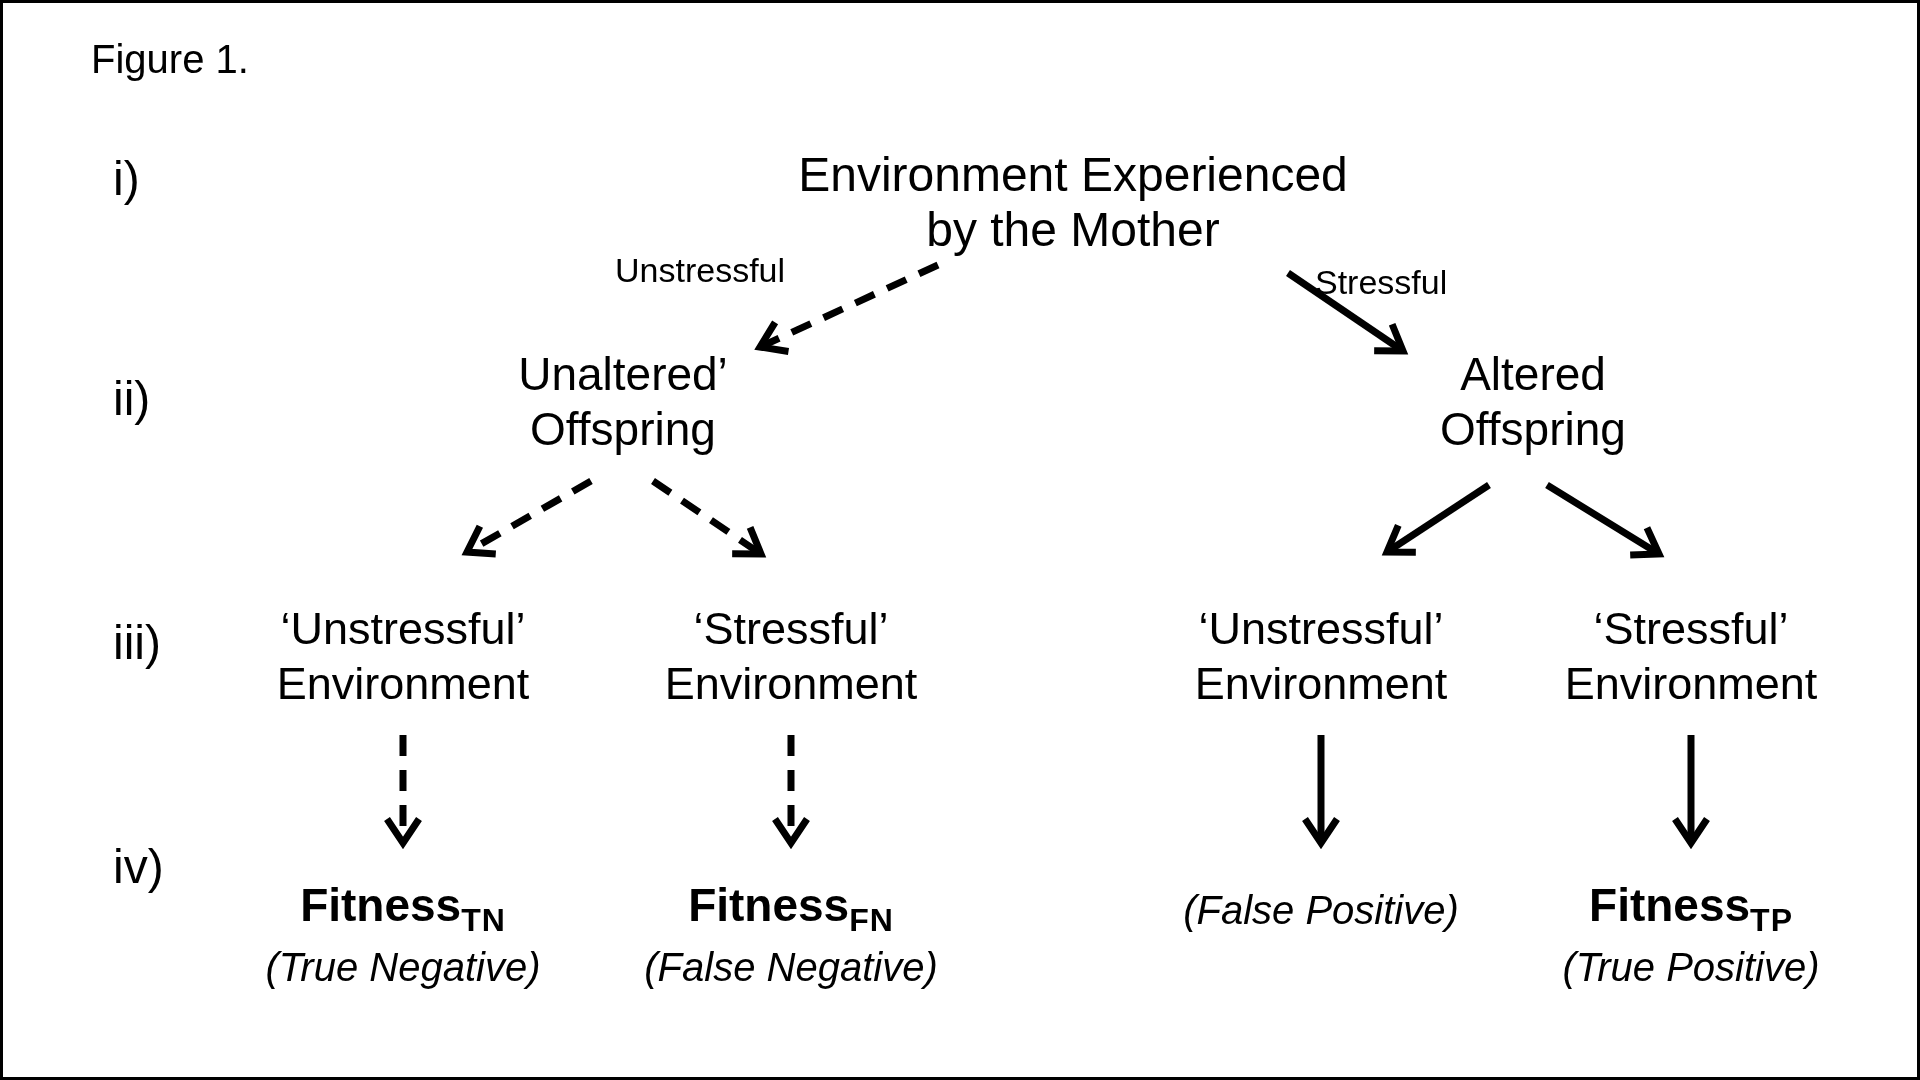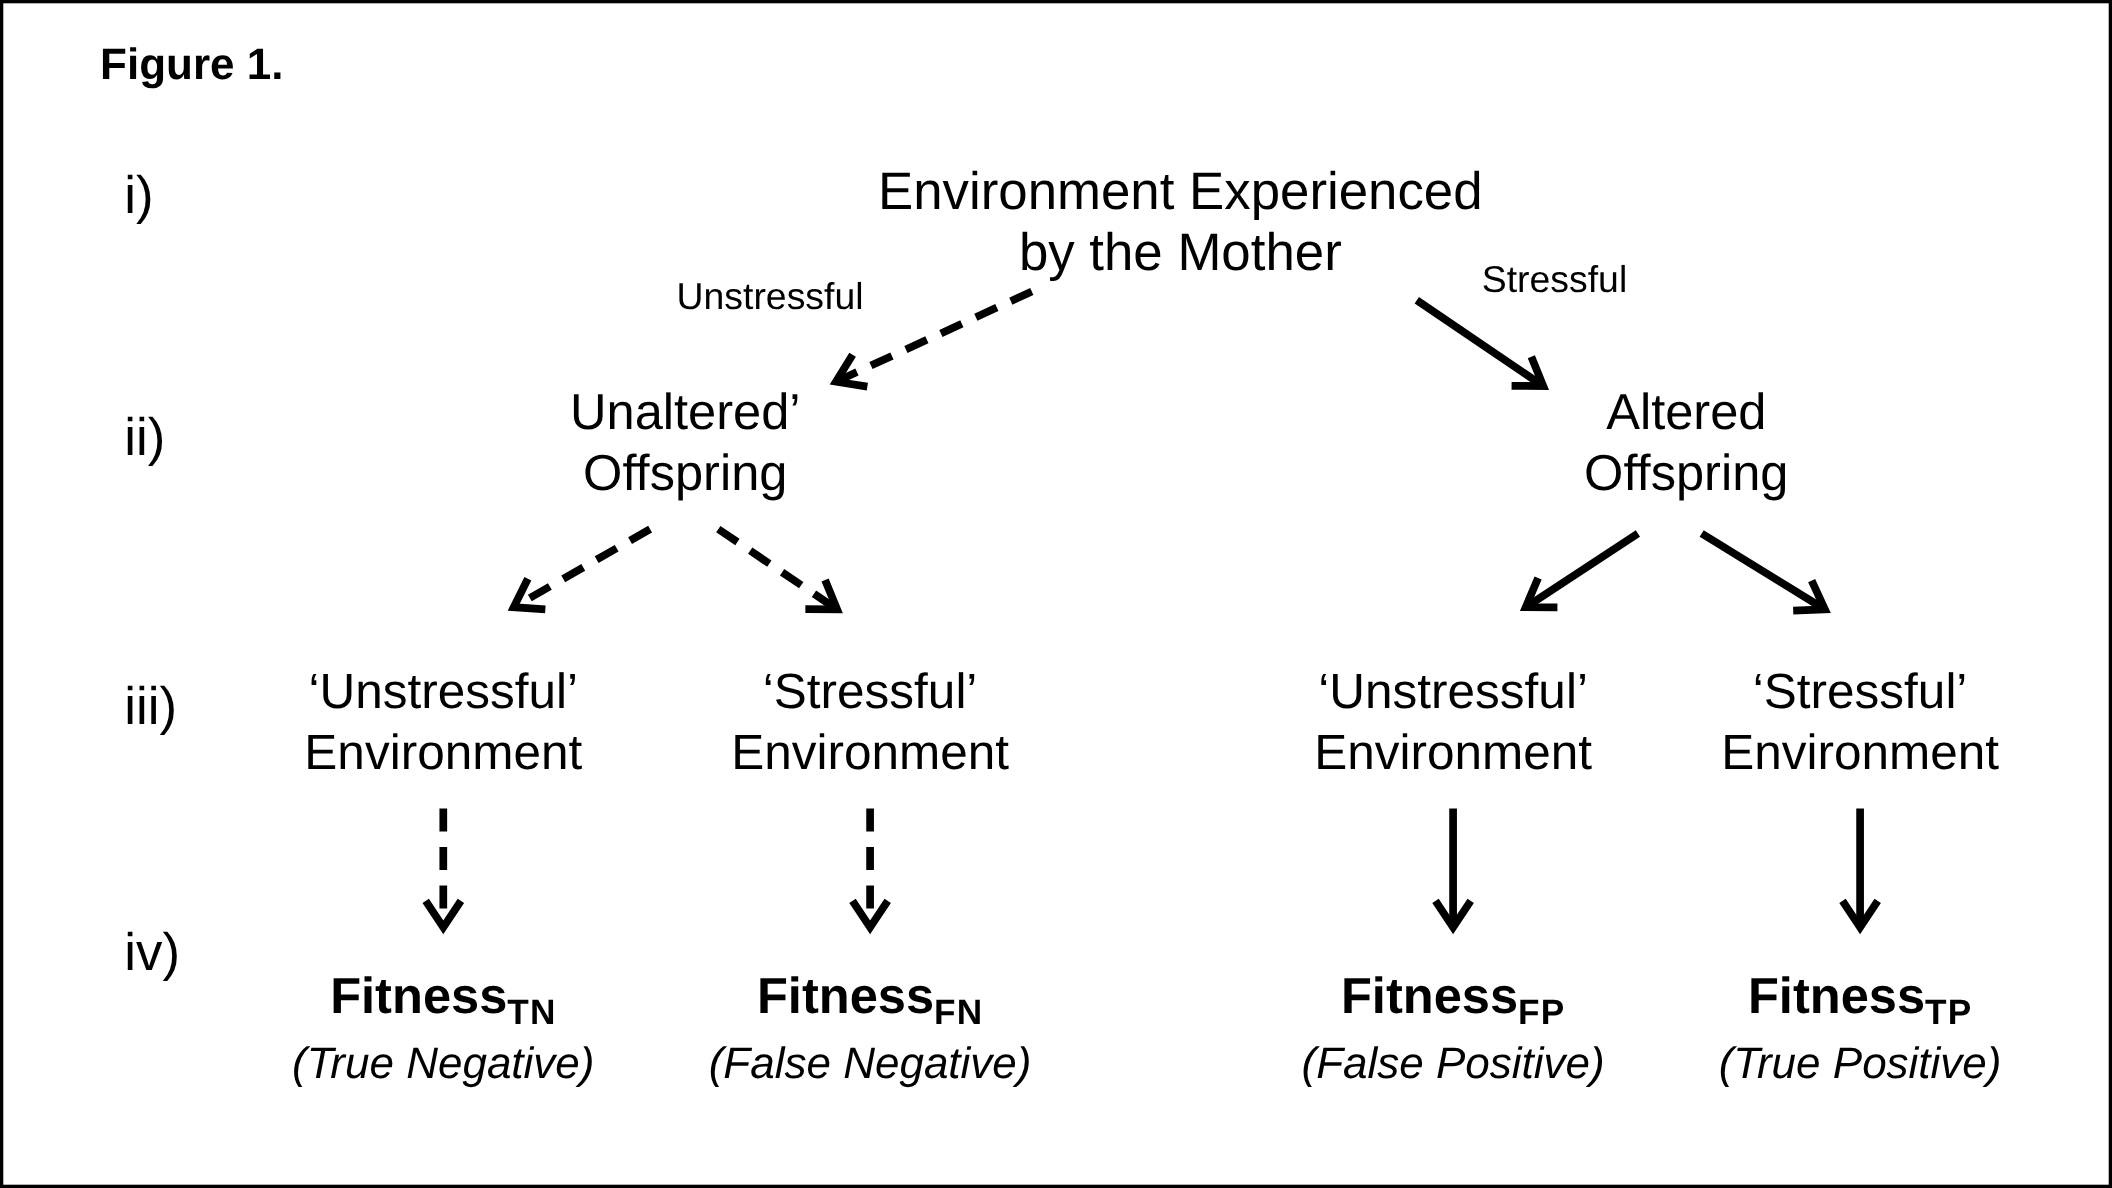--- a/index.html
+++ b/index.html
@@ -2,36 +2,36 @@
 <html><head>
 <meta charset="utf-8">
 <style>
   * { margin: 0; padding: 0; box-sizing: border-box; }
   html, body { width: 1920px; height: 1080px; background: #ffffff; }
   body { font-family: "Liberation Sans", sans-serif; color: #000000; }
   #canvas {
     position: relative; width: 1920px; height: 1080px;
     background: #ffffff; border: 3px solid #000000; overflow: hidden;
   }
-  .caption { position: absolute; left: 88px; top: 34px; font-size: 40px; font-weight: bold; }
+  .caption { position: absolute; left: 88px; top: 34px; font-size: 40px; }
   .rowlab  { position: absolute; left: 110px; font-size: 48px; }
   #row-i   { top: 148px; }
   #row-ii  { top: 368px; }
   #row-iii { top: 612px; }
   #row-iv  { top: 836px; }
 
   .node { position: absolute; text-align: center; }
   .root { left: 720px; top: 116px; width: 700px; font-size: 48px; line-height: 55px; margin-top: 28px; }
   .offspring { width: 400px; top: 344px; font-size: 46px; line-height: 55px; }
   #offspring-left  { left: 420px; }
   #offspring-right { left: 1330px; }
 
   .branch-label { position: absolute; font-size: 34px; }
   #branch-label-left  { left: 612px; top: 248px; }
-  #branch-label-right { left: 1312px; top: 232px; margin-left: 32px; }
+  #branch-label-right { left: 1312px; top: 260px; }
 
   .env { width: 360px; top: 598px; font-size: 45px; line-height: 55px; }
   #env-0 { left: 220px; }
   #env-1 { left: 608px; }
   #env-2 { left: 1138px; }
   #env-3 { left: 1508px; }
 
   .fitness { width: 380px; top: 876px; }
   #fit-0 { left: 210px; }
   #fit-1 { left: 598px; }
@@ -111,21 +111,20 @@
 
   <div class="node fitness" id="fit-0">
     <div class="fit-term"><span>Fitness</span><span class="fit-sub">TN</span></div>
     <div class="fit-qual">(True Negative)</div>
   </div>
   <div class="node fitness" id="fit-1">
     <div class="fit-term"><span>Fitness</span><span class="fit-sub">FN</span></div>
     <div class="fit-qual">(False Negative)</div>
   </div>
   <div class="node fitness" id="fit-2">
-    <div class="fit-term"><span>Fitness</span><span class="fit-sub">FP</span></div>
     <div class="fit-qual">(False Positive)</div>
   </div>
   <div class="node fitness" id="fit-3">
     <div class="fit-term"><span>Fitness</span><span class="fit-sub">TP</span></div>
     <div class="fit-qual">(True Positive)</div>
   </div>
 
 </div>
 
 </body></html>

